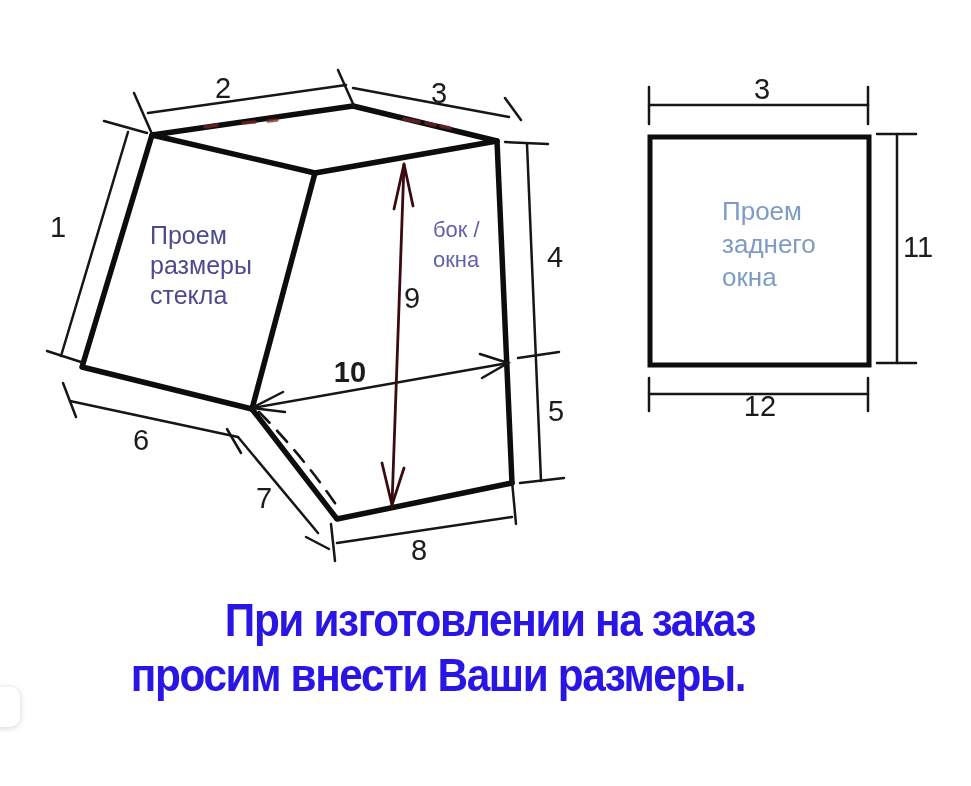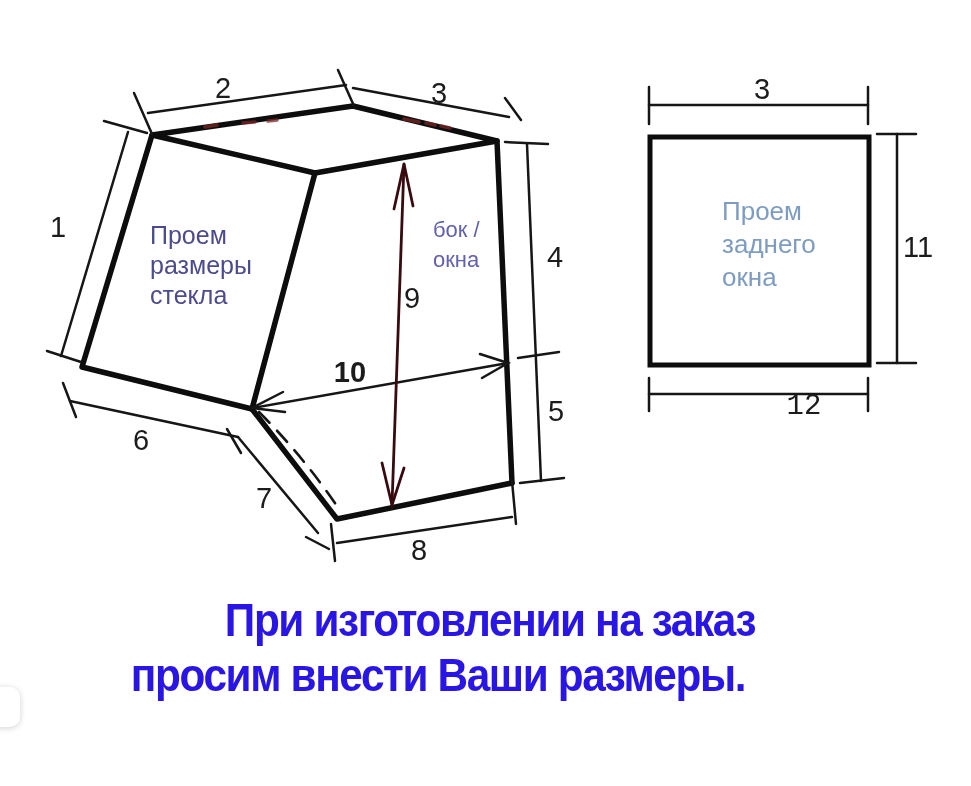--- a/index.html
+++ b/index.html
@@ -132,21 +132,21 @@
   <div class="dim-num" style="left:555px;top:257px;">4</div>
   <div class="dim-num" style="left:556px;top:411px;">5</div>
   <div class="dim-num" style="left:141px;top:440px;">6</div>
   <div class="dim-num" style="left:264px;top:498px;">7</div>
   <div class="dim-num" style="left:419px;top:550px;">8</div>
   <div class="dim-num" style="left:412px;top:298px;">9</div>
   <div class="dim-num" style="left:350px;top:372px;font-weight:bold;">10</div>
 
   <div class="dim-num" style="left:762px;top:89px;">3</div>
   <div class="dim-num" style="left:918px;top:247px;">11</div>
-  <div class="dim-num" style="left:804px;top:406px;font-family:Liberation Mono, monospace;">12</div>
+  <div class="dim-num" style="left:760px;top:406px;">12</div>
 
   <div id="windshield-label" class="area-label">
     <span>Проем</span>
     <span>размеры</span>
     <span>стекла</span>
   </div>
 
   <div id="side-entry-label" class="area-label">
     <span>бок /</span>
     <span>окна</span>

